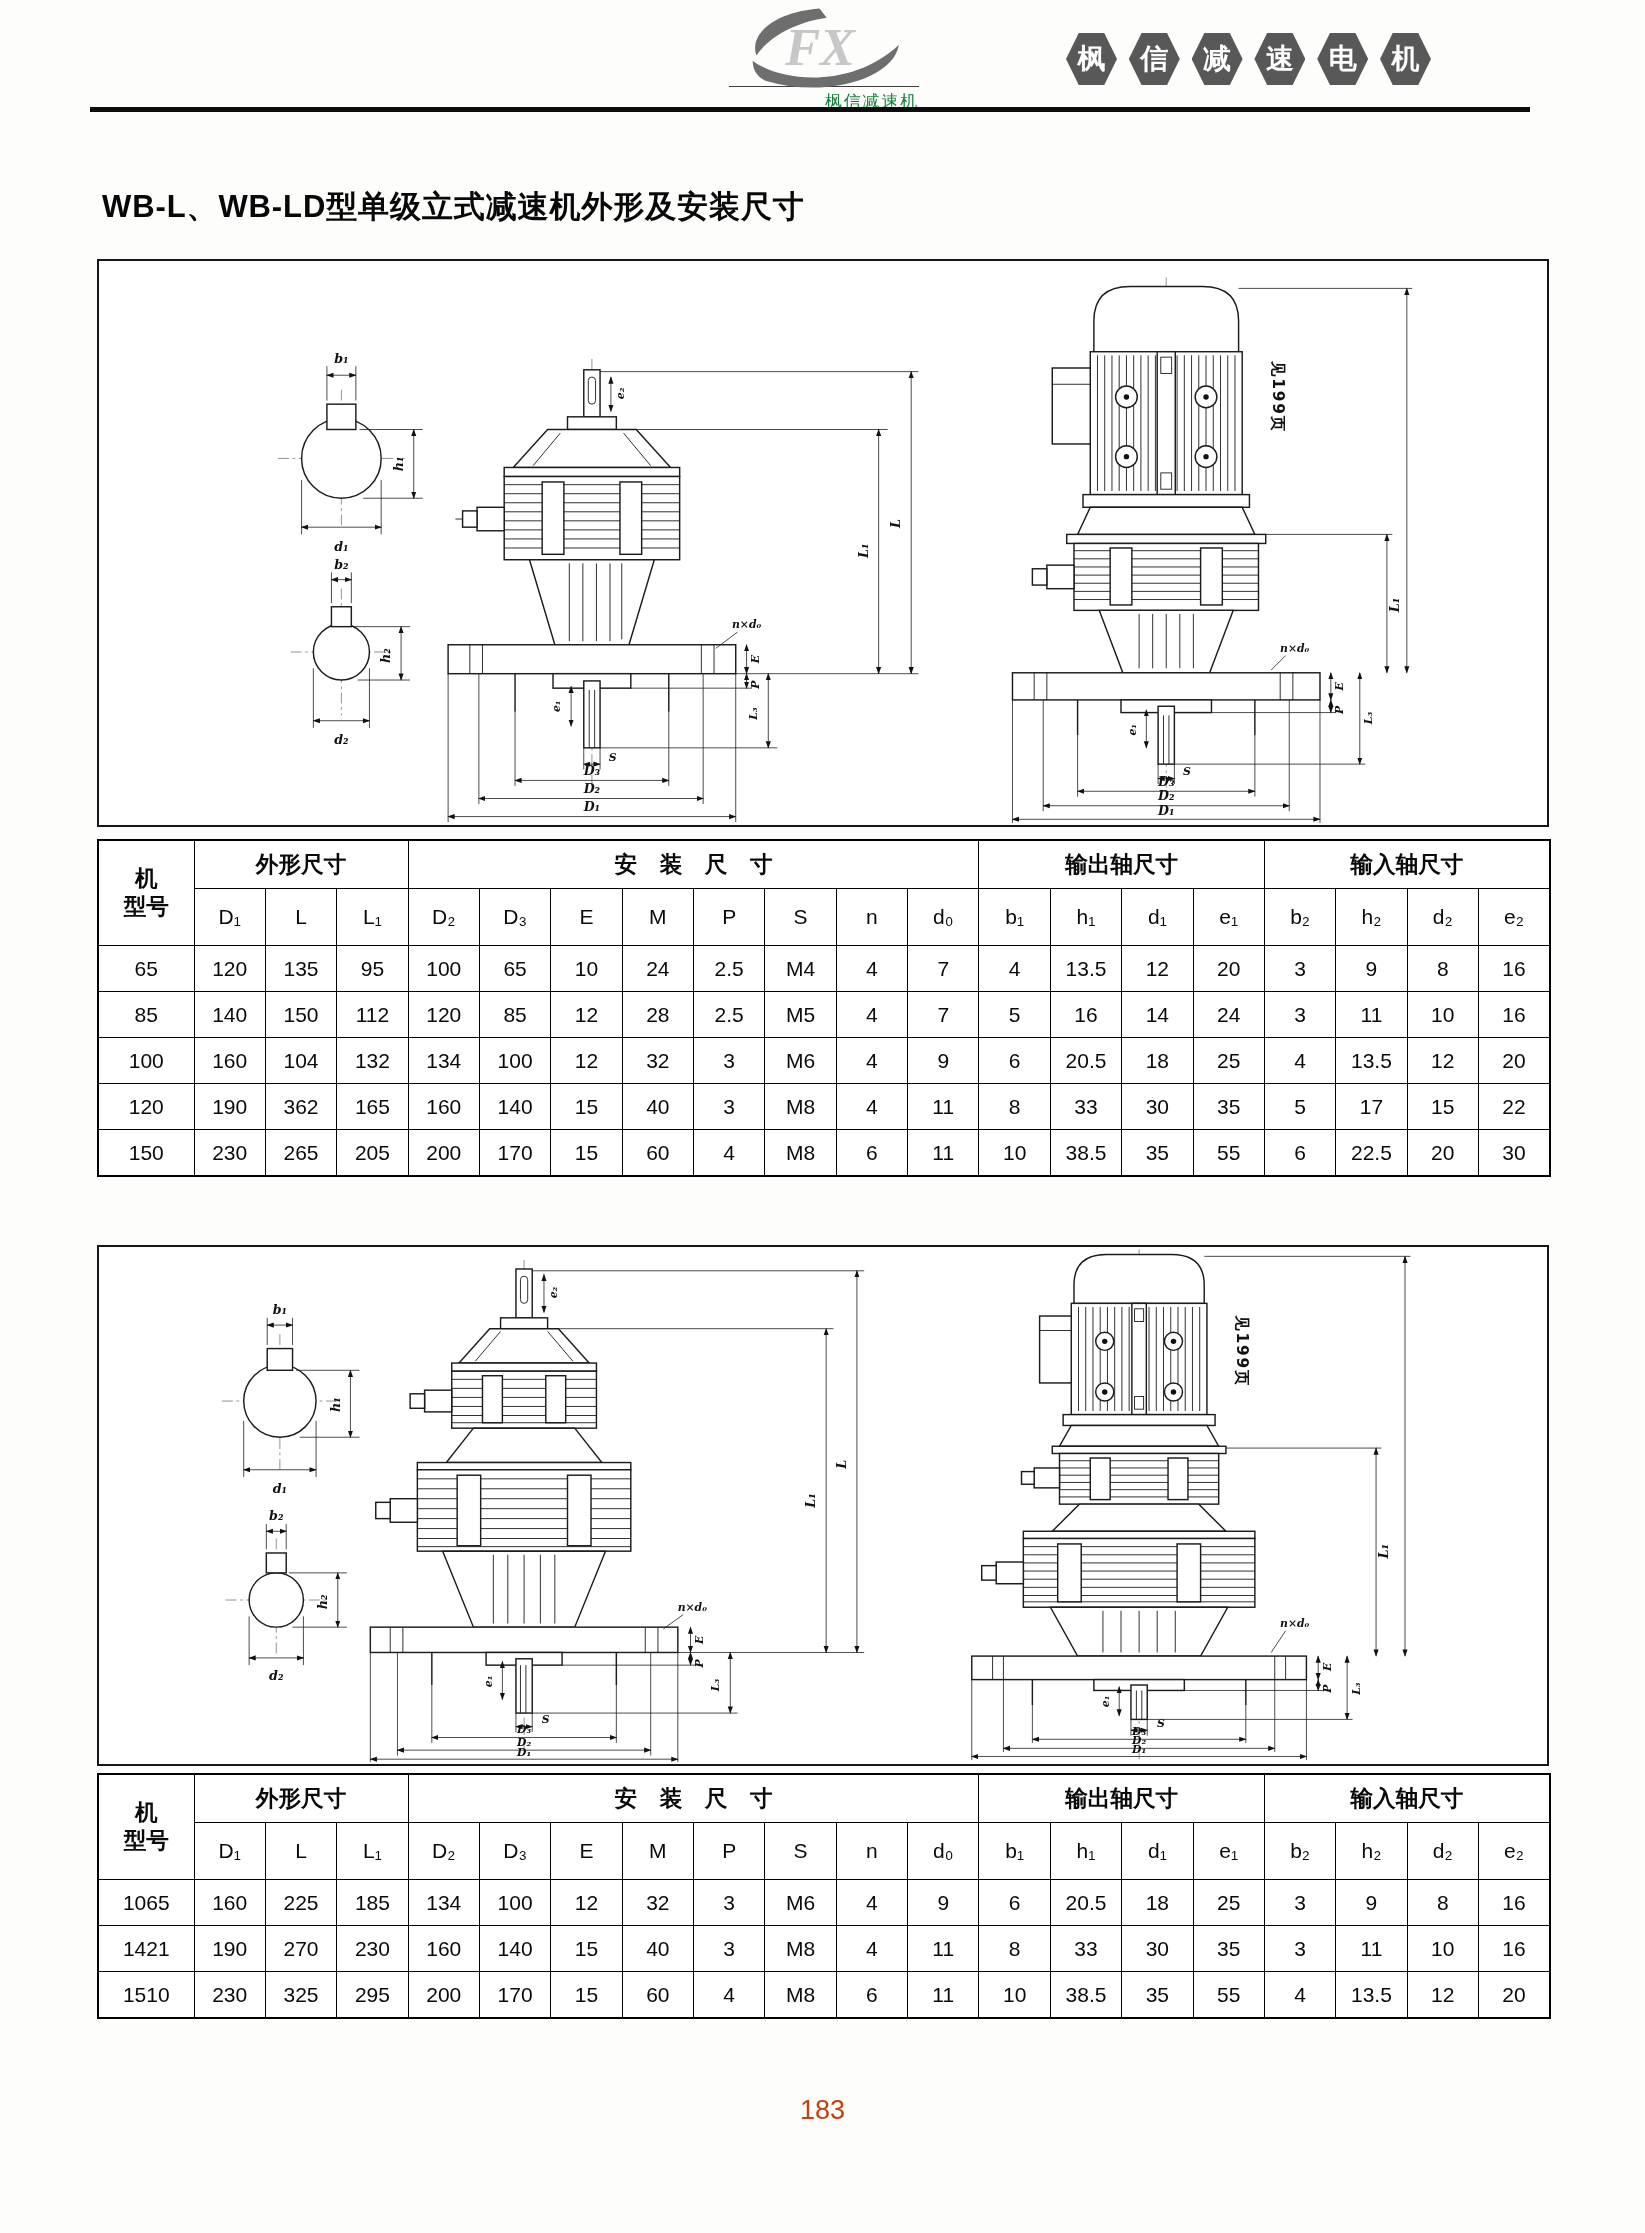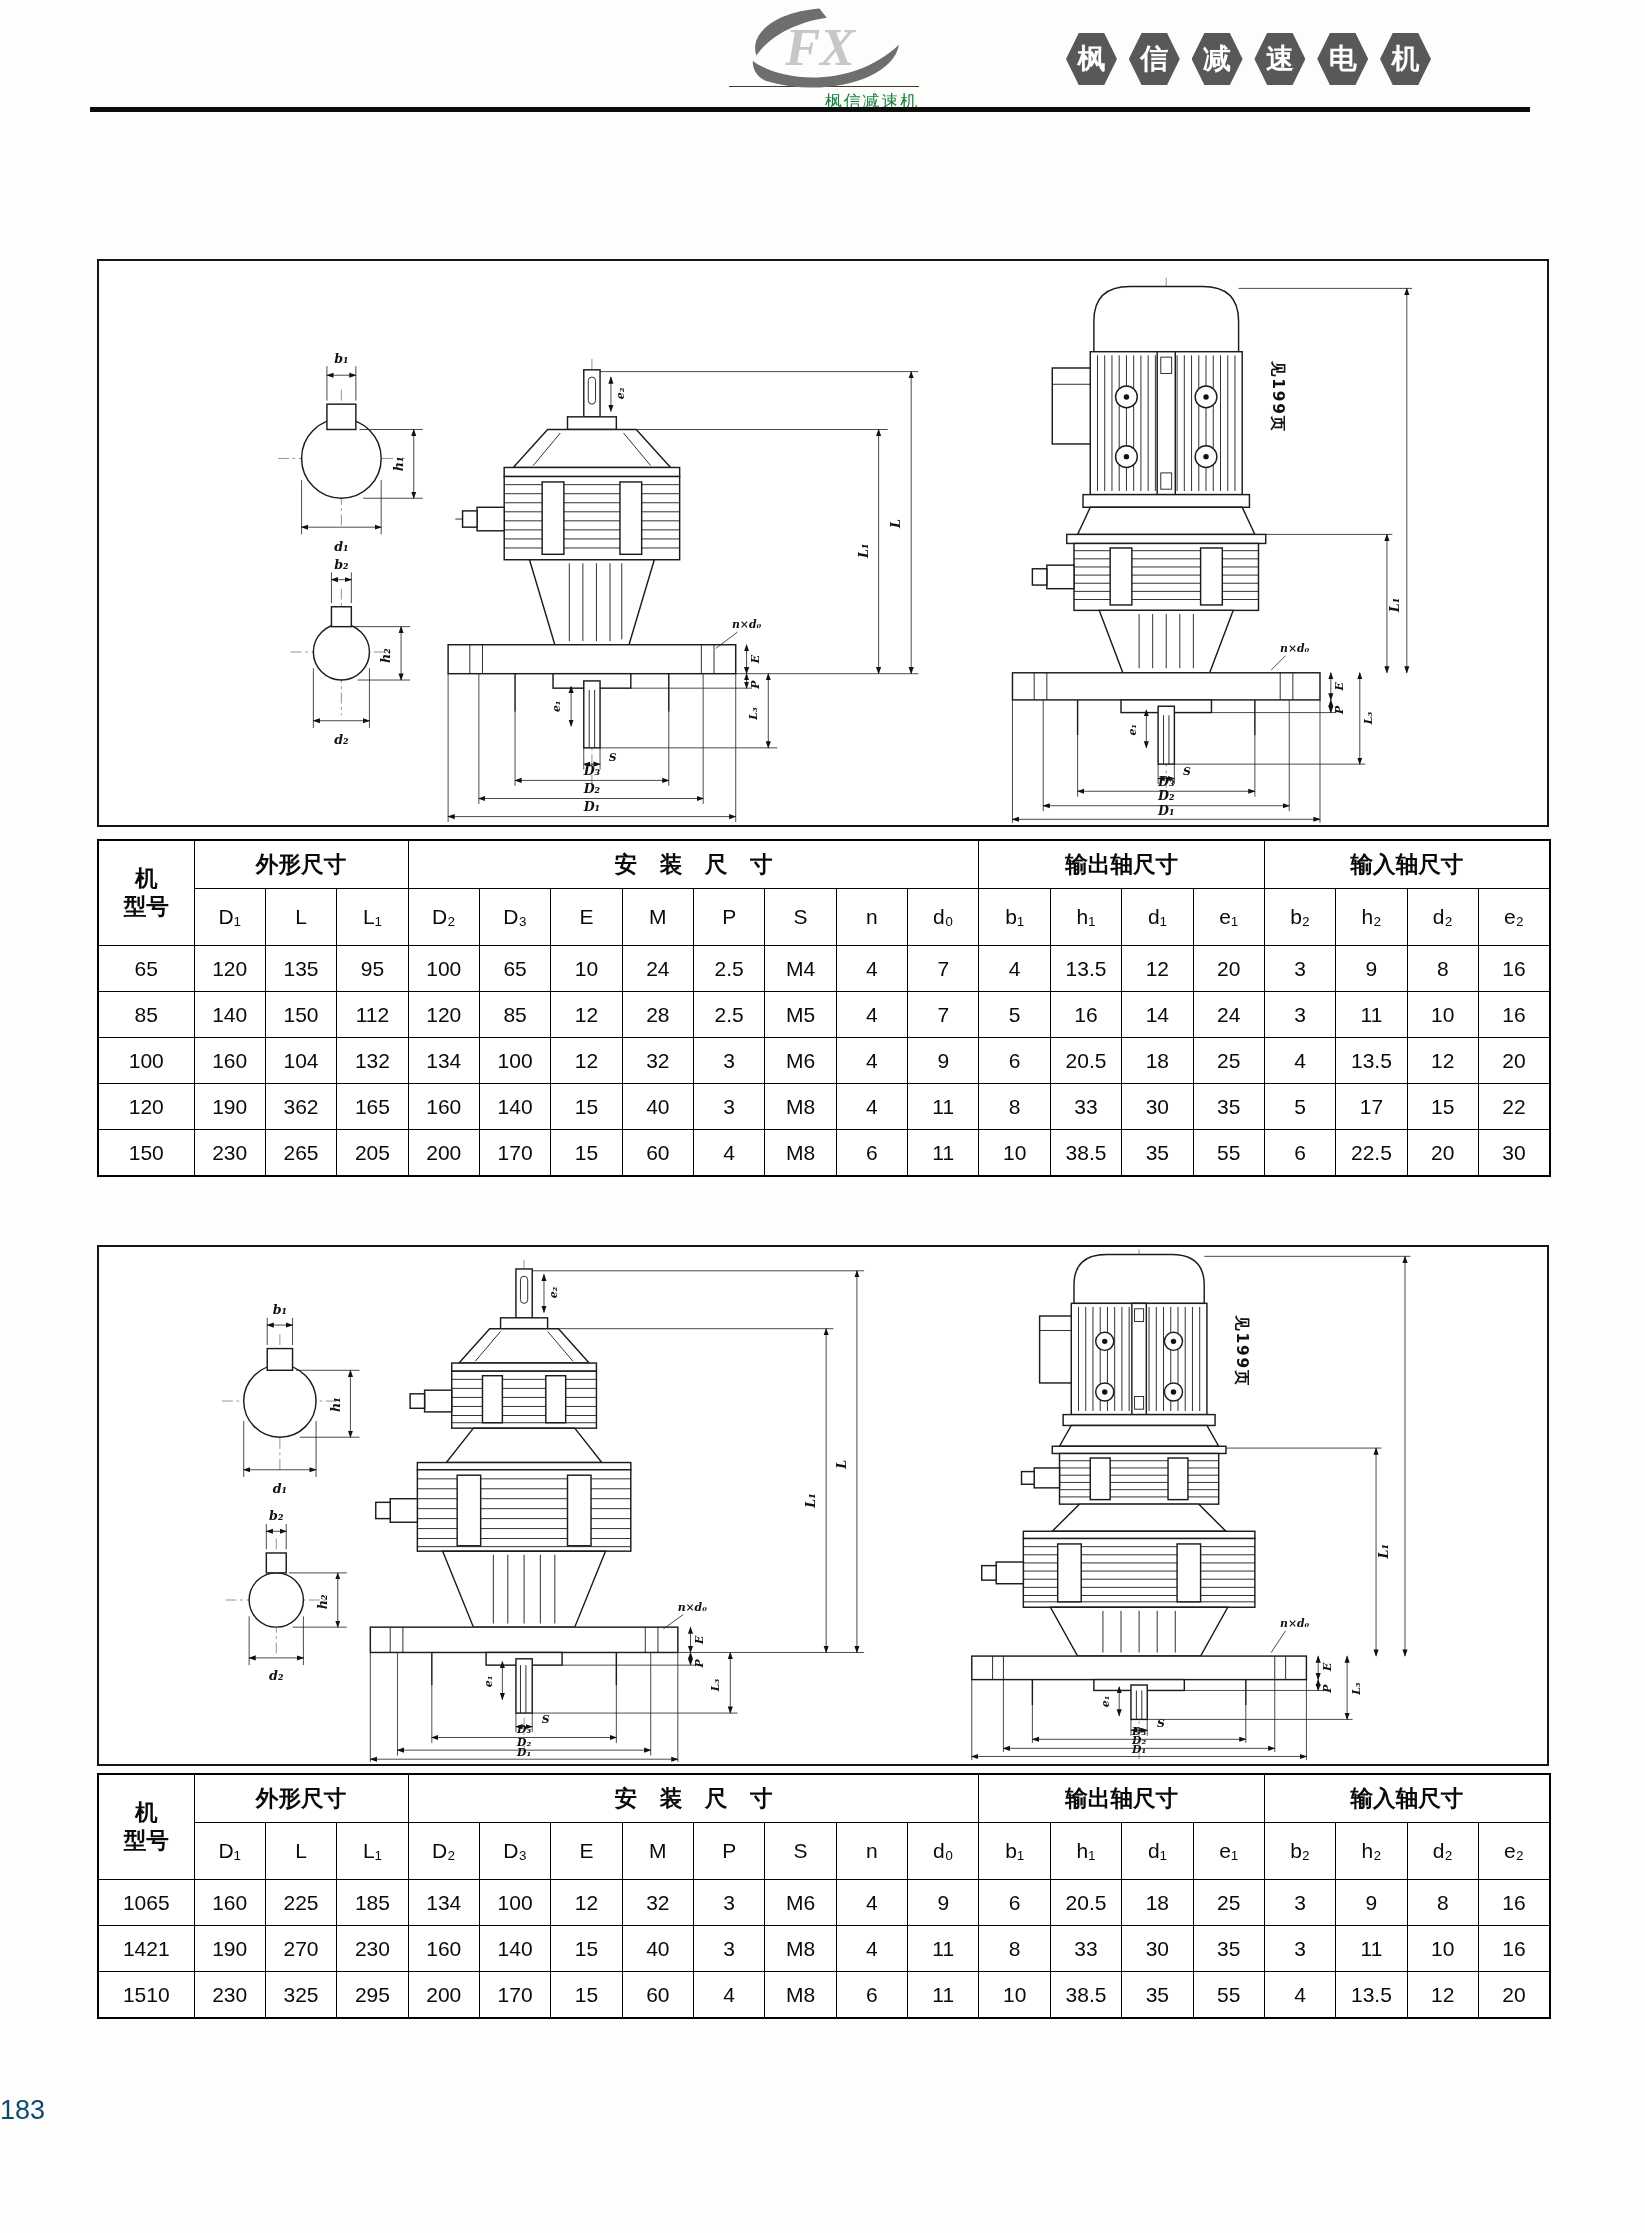--- a/index.html
+++ b/index.html
@@ -37,21 +37,21 @@
         table-layout:fixed;background:#fff;}
   #table1{top:839px;} #table2{top:1773px;}
   .dims th,.dims td{border:1.8px solid #000;text-align:center;vertical-align:middle;
                     padding:0;color:#0a0a0a;}
   .dims col.c0{width:96px;}
   .grp-row th{height:47px;font-size:22.6px;font-weight:bold;}
   .sub-row th{height:56px;font-size:21px;font-weight:normal;}
   .dims tbody td{height:45px;font-size:21px;font-weight:normal;}
   .model-th span{display:block;line-height:1.25;font-size:22.6px;font-weight:bold;}
   
-  .page-num{position:absolute;left:0;right:0;top:2095px;font-size:27px;color:#0c4a6e;}
+  .page-num{position:absolute;left:0;right:0;top:2095px;text-align:center;font-size:27px;color:#c2410c;}
 </style>
 </head>
 <body>
 
 <div class="page">
 
 
   <div class="logo">
     <svg width="181" height="83" viewBox="0 0 200 92">
       <path fill="#6e6e6e" d="M90,4 C40,8 12,32 20,56 C32,38 58,20 98,14 Z"></path>
@@ -65,20 +65,21 @@
     <span class="badge">枫</span>
     <span class="badge">信</span>
     <span class="badge">减</span>
     <span class="badge">速</span>
     <span class="badge">电</span>
     <span class="badge">机</span>
   </div>
 
   <div class="hdr-rule"></div>
 
+  <div class="sec-title" id="sec1-title">WB-L、WB-LD型单级立式减速机外形及安装尺寸</div>
 
   <div class="draw-box" id="draw1">
     <svg viewBox="0 0 1601 623" width="1448" height="564">
       <defs>
         <marker id="a1" viewBox="0 0 10 10" refX="9" refY="5" markerWidth="9" markerHeight="9" orient="auto-start-reverse">
           <path d="M0,1.5 L10,5 L0,8.5 z" fill="#111"></path>
         </marker>
       </defs>
 
       <g>

